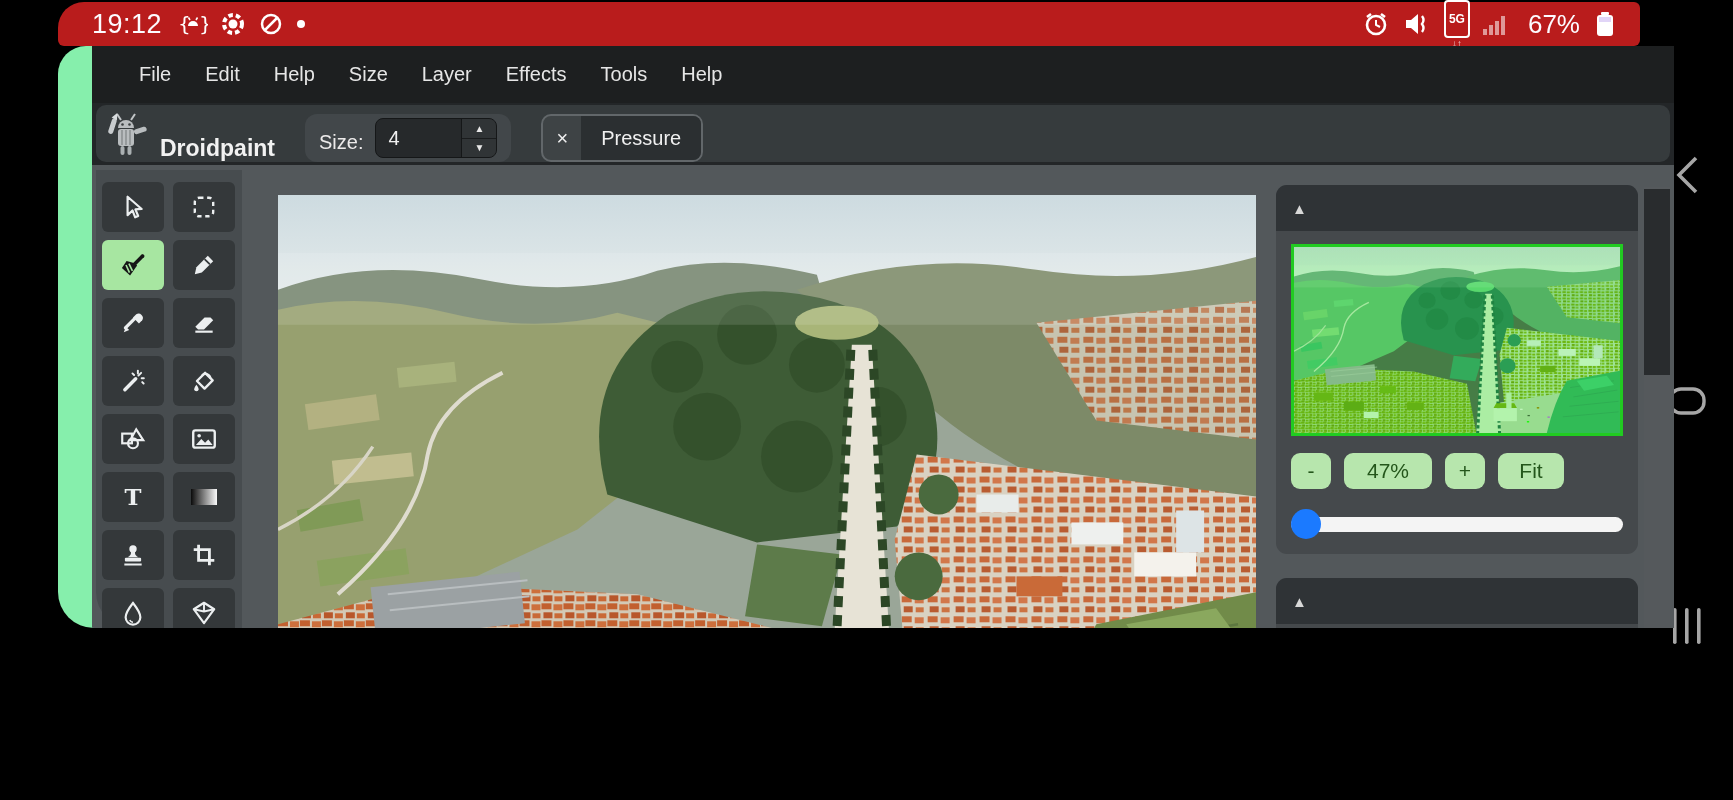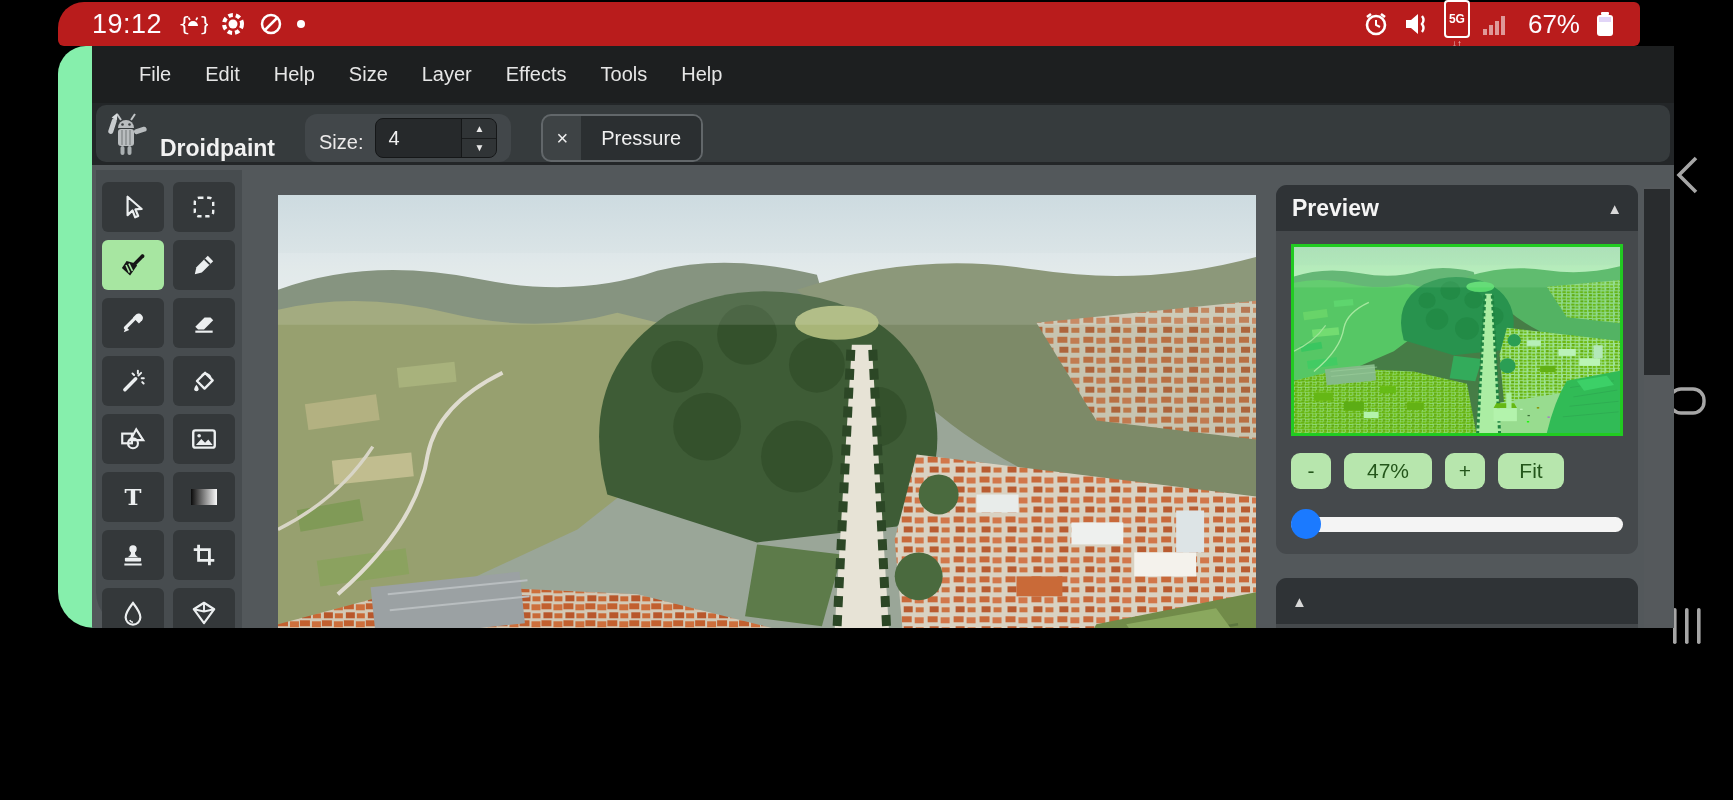--- a/index.html
+++ b/index.html
@@ -468,21 +468,20 @@
             </g>
           </defs>
           <use href="#scene"></use>
         </svg>
       </div>
     </div>
 
     <div class="right-panel">
       <div class="card">
         <div class="card-header">
-          <span class="card-title">Preview</span>
           <span class="collapse-tri">▲</span>
         </div>
         <div class="card-body">
           <div class="preview-img">
             <svg viewBox="0 0 980 598" preserveAspectRatio="none">
                 <use href="#scene"></use>
               </svg>
             <div class="preview-tint"></div>
           </div>
           <div class="zoom-row">

